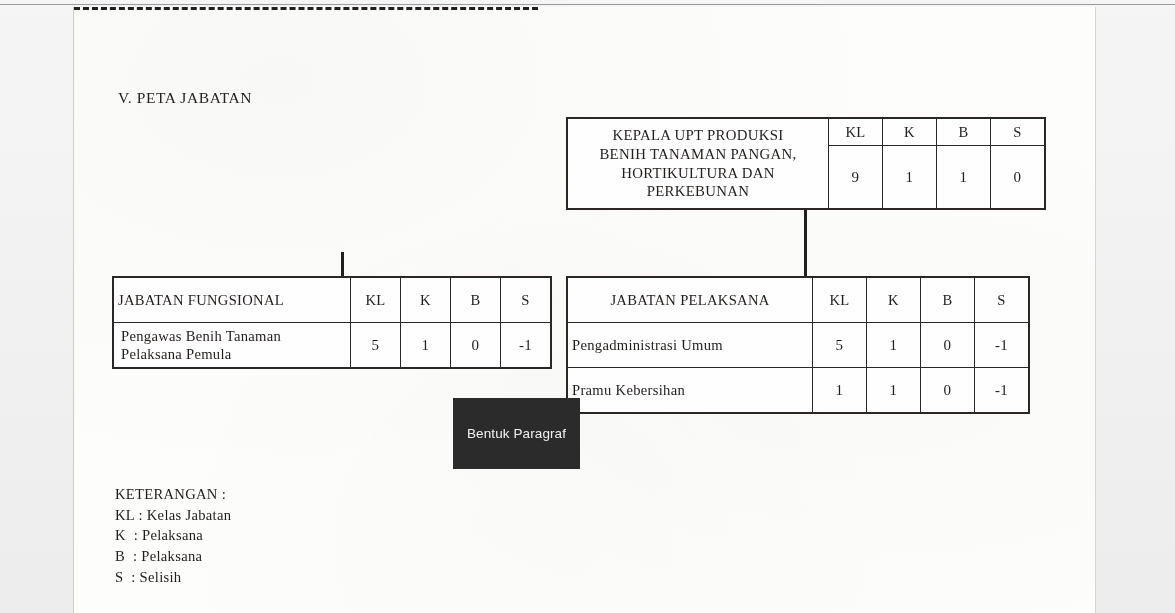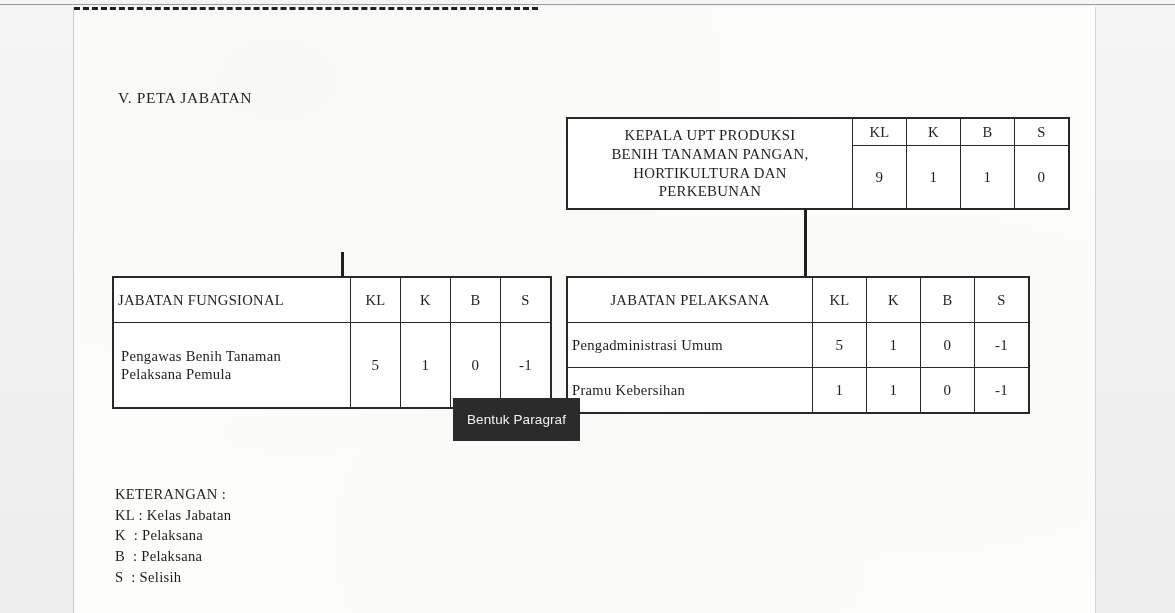--- a/index.html
+++ b/index.html
@@ -84,34 +84,34 @@
 
   
   #table-kepala {
     left: 493px;
     top: 111px;
     width: 418px;
   }
   #table-kepala td.title {
     text-align: center;
     line-height: 1.28;
-    padding: 5px 24px;
+    padding: 5px 12px;
     font-size: 14.8px;
   }
   #table-kepala td.hdr { height: 26px; }
   #table-kepala td.val { height: 62px; }
 
   
   #table-fungsional {
     left: 39px;
     top: 270px;
     width: 392px;
   }
   #table-fungsional td { height: 44px; }
-  #table-fungsional td.l2 { line-height: 1.25; padding: 20px 7px; }
+  #table-fungsional td.l2 { line-height: 1.25; padding: 0 7px; }
 
   
   #table-pelaksana {
     left: 493px;
     top: 270px;
     width: 418px;
   }
   #table-pelaksana td { height: 44px; }
 
   
@@ -152,21 +152,21 @@
     margin-top: 47px;
   }
   #legend .row { white-space: pre; }
 
   
   #tooltip {
     position: absolute;
     left: 453px;
     top: 398px;
     height: 43px;
-    padding: 0 14px;
+    padding: 14px 14px;
     display: flex;
     align-items: center;
     background: #2b2b2b;
     color: #f2f2f2;
     font-family: "Liberation Sans", sans-serif;
     font-size: 13.5px;
     letter-spacing: 0.1px;
     white-space: nowrap;
     z-index: 40;
   }

